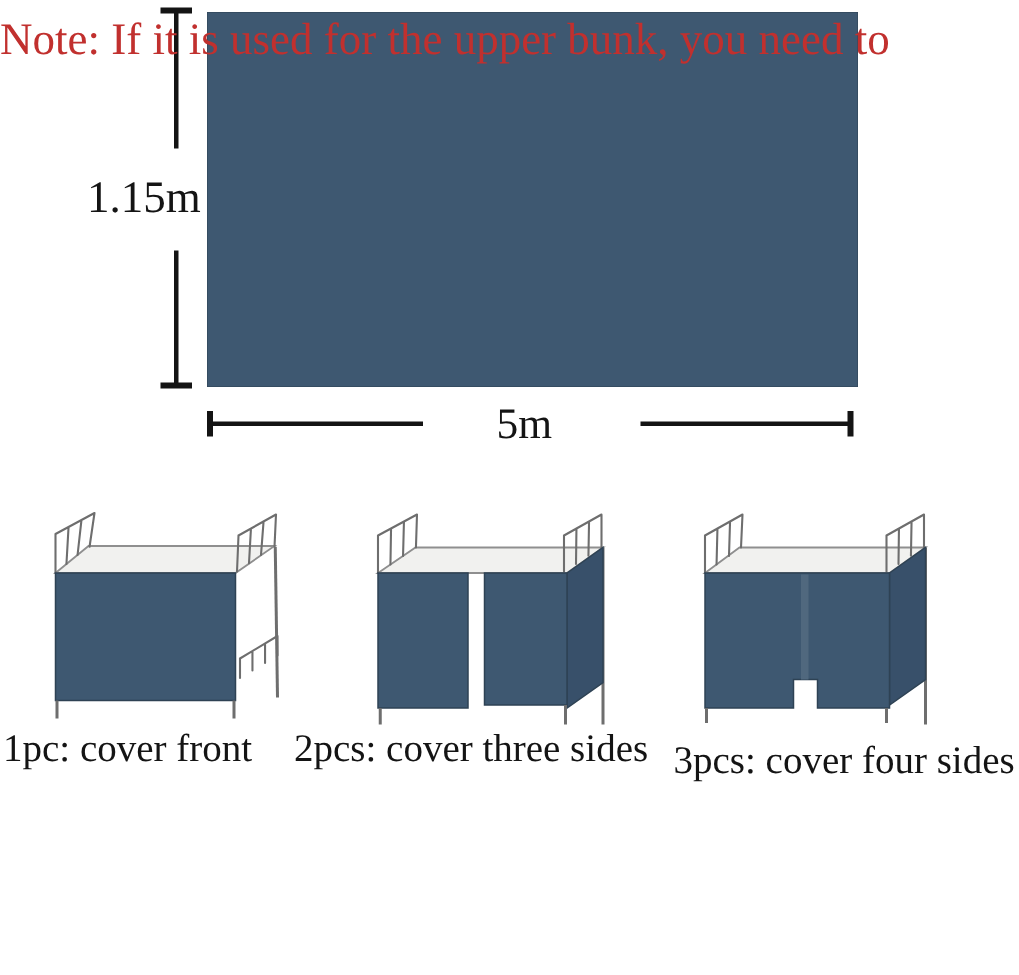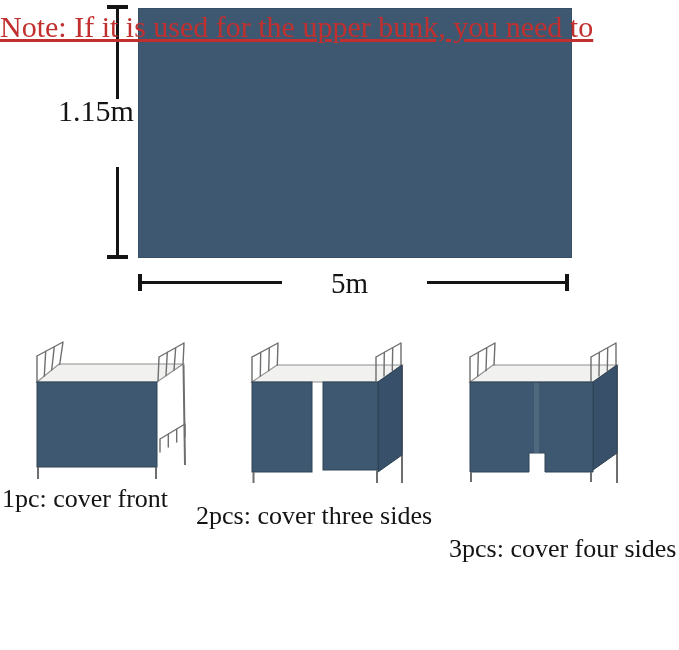--- a/index.html
+++ b/index.html
@@ -6,39 +6,39 @@
   #stage{
     position:relative;width:679px;height:650px;background:#ffffff;
     font-family:"Liberation Serif","DejaVu Serif",serif;overflow:hidden;
   }
   .abs{position:absolute;}
   .dim{background:#141414;}
   .dim-label{color:#141414;white-space:nowrap;}
   .caption{position:absolute;color:#141414;font-size:26px;line-height:1.1;white-space:nowrap;}
   #note{
     position:absolute;left:0;top:545;width:562px;
-    color:#C1302E;font-size:30px;line-height:53px;white-space:nowrap;text-decoration:underline;
+    color:#C1302E;font-size:30px;line-height:53px;white-space:nowrap;
   }
   svg .frame{stroke:#6E6E6E;stroke-width:1.4;fill:none;stroke-linecap:round;}
   svg .leg{stroke:#6E6E6E;stroke-width:2;fill:none;}
   svg .mattress{fill:#F1F1EF;stroke:#8F8F8F;stroke-width:1.2;}
   svg .panel{stroke:#2E4254;stroke-width:1;}
 </style>
 </head>
 <body>
 
 <div id="stage">
 
   <svg class="abs" style="left:138px;top:8px;" width="434" height="250">
     <rect x="0" y="0" width="434" height="250" stroke="#33485C" stroke-width="1" fill="#3E5871"></rect>
   </svg>
 
   <div class="abs dim" style="left:107px;top:5px;width:21px;height:4px;"></div>
   <div class="abs dim" style="left:116px;top:8px;width:3px;height:91px;"></div>
-  <div class="abs dim-label" style="left:58px;top:94px;font-size:30px;">1.15m</div>
+  <div class="abs dim-label" style="left:58px;top:115px;font-size:30px;">1.15m</div>
   <div class="abs dim" style="left:116px;top:167px;width:3px;height:90px;"></div>
   <div class="abs dim" style="left:107px;top:255px;width:21px;height:4px;"></div>
 
   <div class="abs dim" style="left:138px;top:274px;width:4px;height:17px;"></div>
   <div class="abs dim" style="left:141px;top:281px;width:141px;height:3px;"></div>
   <div class="abs dim-label" style="left:331px;top:267px;font-size:29px;">5m</div>
   <div class="abs dim" style="left:427px;top:281px;width:140px;height:3px;"></div>
   <div class="abs dim" style="left:565px;top:274px;width:4px;height:17px;"></div>
 
   <svg class="abs" style="left:20px;top:335px;" width="190" height="150" viewBox="0 0 190 150">
@@ -70,20 +70,20 @@
     <path class="frame" d="M10,22 L35,8 M10,22 L10,47 M18.3,17.3 L17.7,41.3 M26.7,12.7 L26,35.7 M35,8 L34,30"></path>
     <path class="frame" d="M131,22 L156,8 M131,22 L131,46 M139.3,17.3 L139,41 M147.7,12.7 L147.3,35.5 M156,8 L156,30"></path>
     <polygon class="panel" points="133,47 157,30 157,118 133,135" fill="#38506A"></polygon>
     <path class="panel" d="M10,47 L133,47 L133,137 L85,137 L85,118 L69,118 L69,137 L10,137 Z" fill="#3E5871"></path>
     <line x1="76.5" y1="48" x2="76.5" y2="118" stroke-width="5" stroke="#50687E"></line>
     <line class="leg" x1="11" y1="137" x2="11" y2="147"></line>
     <line class="leg" x1="131" y1="137" x2="131" y2="147"></line>
   </svg>
 
   <div class="caption" style="left:2px;top:485px;">1pc: cover front</div>
-  <div class="caption" style="left:196px;top:485px;margin-top:17px;">2pcs: cover three sides</div>
-  <div class="caption" style="left:449px;top:493px;margin-top:42px;">3pcs: cover four sides</div>
+  <div class="caption" style="left:196px;top:485px;">2pcs: cover three sides</div>
+  <div class="caption" style="left:449px;top:493px;">3pcs: cover four sides</div>
 
   <div id="note">
     <div>Note: If it is used for the upper bunk, you need to</div>
   </div>
 
 </div>
 
 </body></html>

